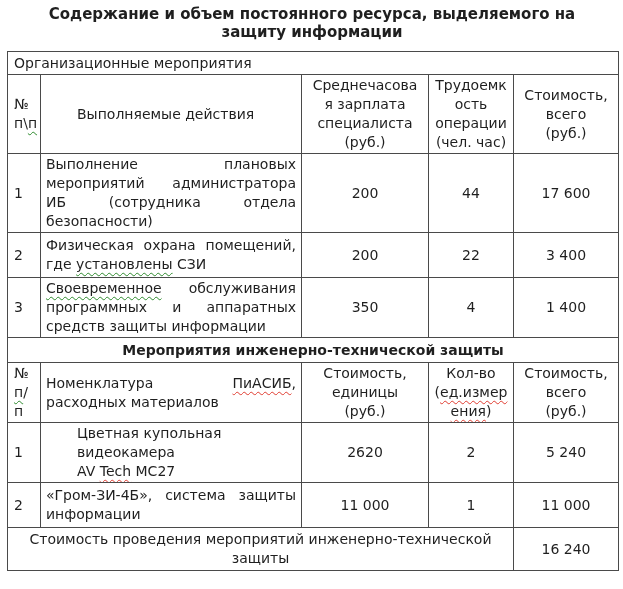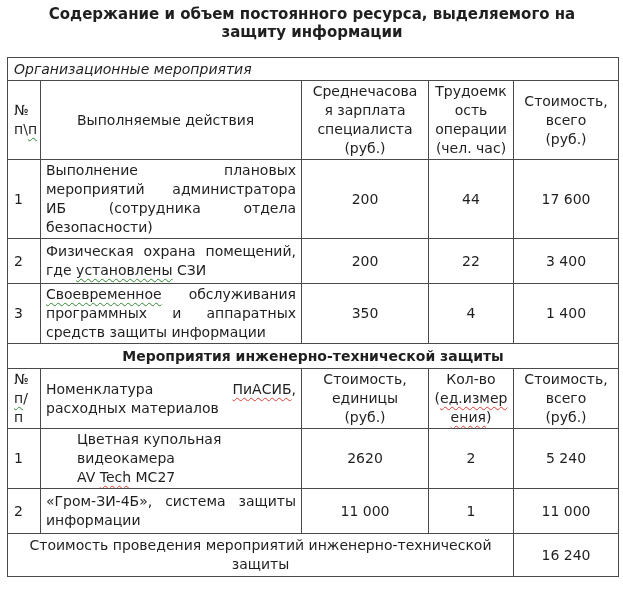--- a/index.html
+++ b/index.html
@@ -16,37 +16,37 @@
     color:var(--text);
     font-size:14px;line-height:19px;
   }
   .page{padding:4px 6px 0 7px;}
   .caption{
     text-align:right;font-weight:bold;font-size:15px;line-height:18px;
     padding-right:4px;
   }
   .title{
     text-align:center;font-weight:bold;font-size:15px;line-height:18px;
-    white-space:pre-line;margin:1px 0 16px 0;
+    white-space:pre-line;margin:1px 0 10px 0;
   }
   table{
     border-collapse:collapse;table-layout:fixed;width:611px;
   }
   td{
     border:1px solid var(--border);
     vertical-align:middle;
     padding:1px 5px;
     overflow:hidden;
   }
   .left{text-align:left;padding-left:36px;}
   .c{text-align:center;}
   .just{text-align:justify;}
   .pre{white-space:pre-line;}
   .numcol{padding-left:6px;}
-  .sect{padding-left:6px;font-style:italic;}
+  .sect{padding-left:6px;}
   
   .r-sect1 td{height:20px;}
   .r-head1 td{height:74px;}
   .r-org1 td{height:76px;margin-left:40px;}
   .r-org2 td{height:42px;}
   .r-org3 td{height:46px;margin-top:41px;}
   .r-total-org td{height:22px;border-top:2px solid var(--border-thick);border-bottom:2px solid var(--border-thick);}
   .r-sect2 td{height:22px;font-weight:bold;}
   .r-head2 td{height:53px;}
   .r-tech1 td{height:42px;}

